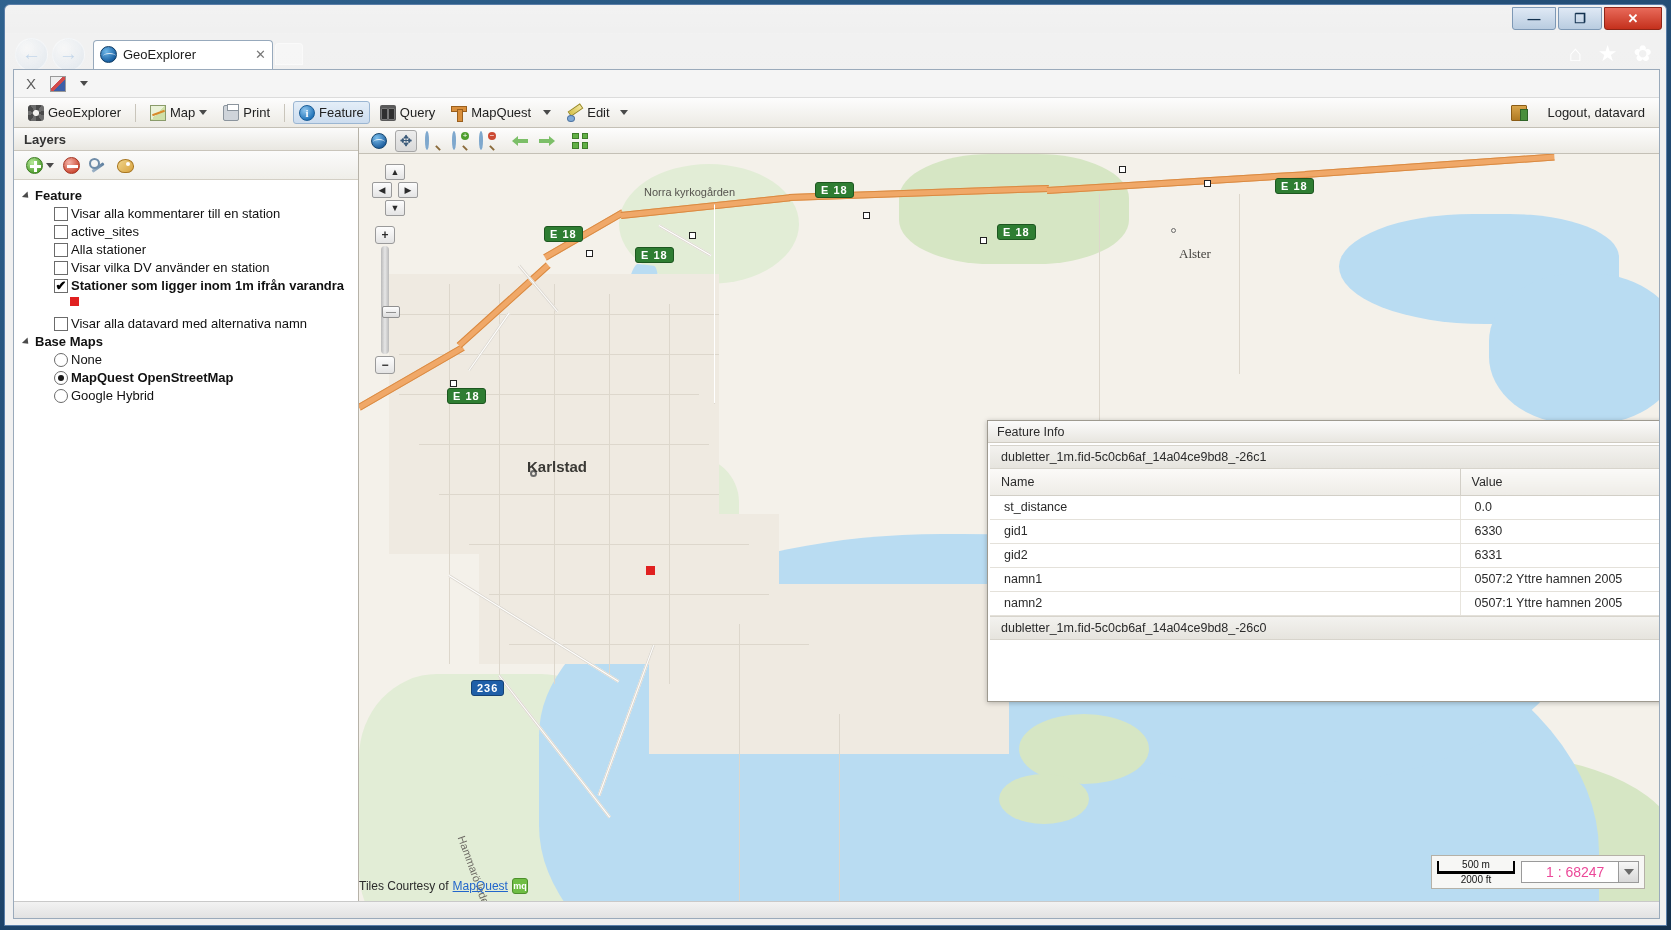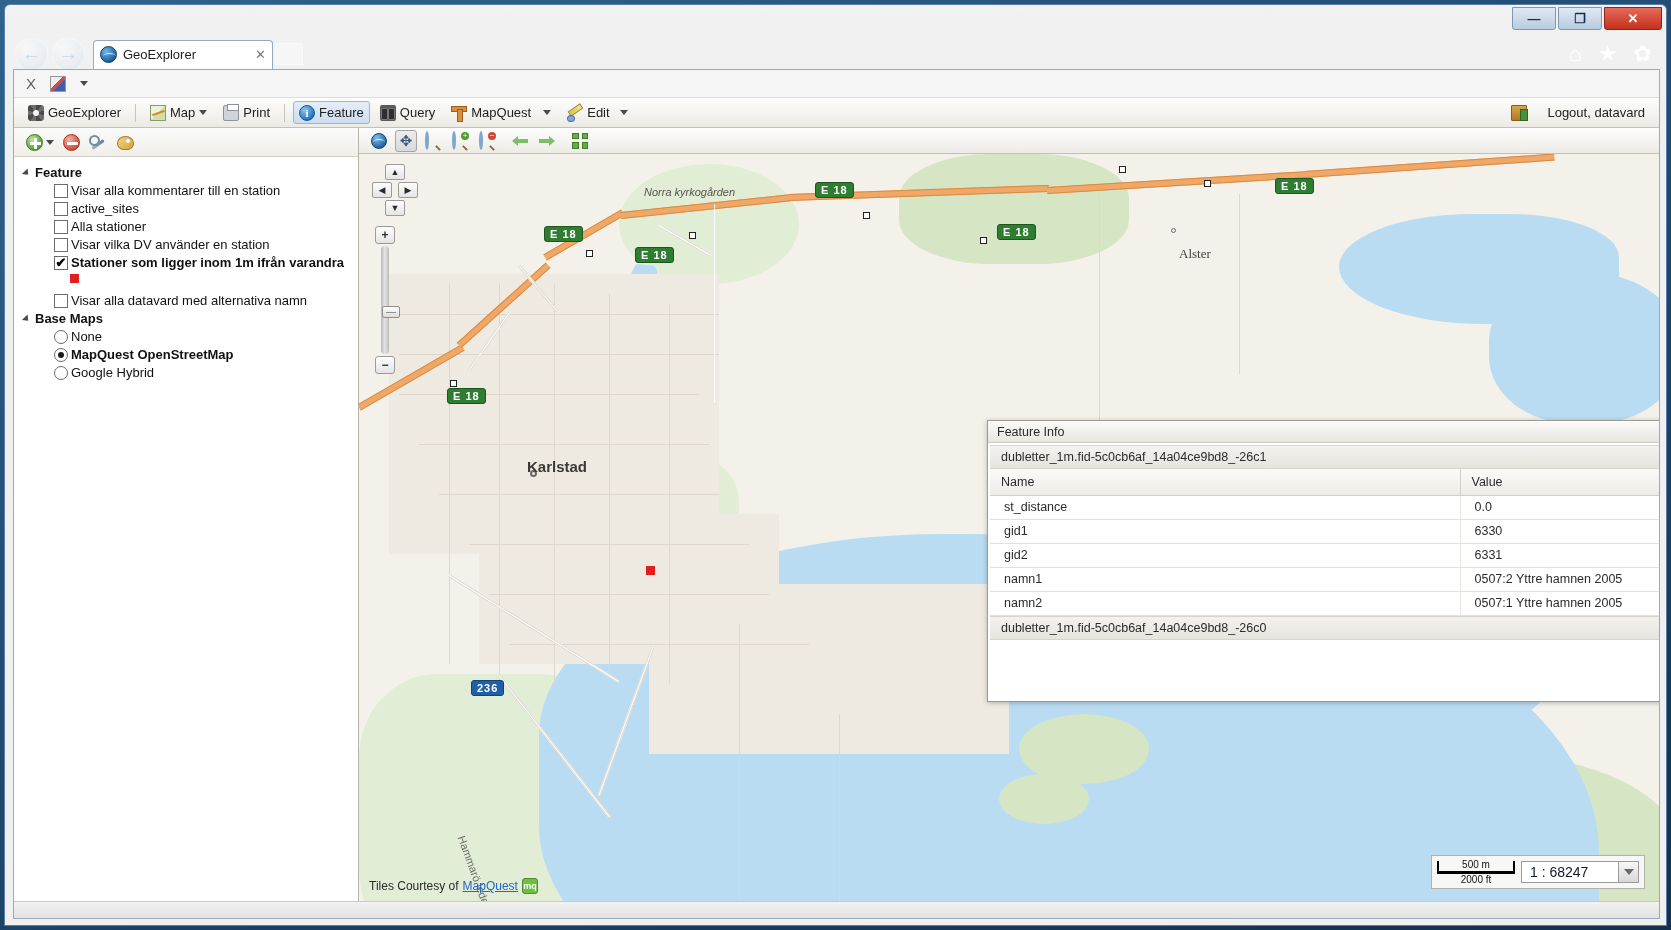--- a/index.html
+++ b/index.html
@@ -268,21 +268,21 @@
   .road { position:absolute; background:#f0a868; border-top:1px solid #d98a42; border-bottom:1px solid #d98a42; height:7px; }
   .minor { position:absolute; background:#ffffff; border-top:1px solid #ddd8cf; border-bottom:1px solid #ddd8cf; height:3px; }
   .thinline{position:absolute;background:#ddd7cc;height:1px;}
 
   .shield {
     position:absolute; background:#2e7d32; color:#fff; border:1px solid #1d5720;
     border-radius:3px; font-size:11px; font-weight:bold; padding:1px 5px;
     letter-spacing:1px; font-family:"Liberation Sans",sans-serif;
   }
   .shield-blue{ background:#1f5fa8; border-color:#154275; }
-  .mlabel { position:absolute; color:#55534e; font-size:11px; font-style:italic; white-space:nowrap;}
+  .mlabel { position:absolute; color:#55534e; font-size:11px; white-space:nowrap;}
   .citylabel { position:absolute; color:#3a3935; font-size:15px; font-weight:bold; white-space:nowrap;}
   .towndot{position:absolute;width:7px;height:7px;border-radius:50%;border:2px solid #6a6a6a;background:transparent;}
   .sq-marker{position:absolute;width:7px;height:7px;background:#fff;border:1.5px solid #222;}
   .red-marker{position:absolute;width:9px;height:9px;background:#e02020;}
 
   
   #pan-ctrl { position:absolute; left:13px; top:10px; width:46px; height:52px; }
   .pbtn {
     position:absolute; width:20px;height:16px;
     background:linear-gradient(180deg,#fdfdfd,#e4e4e4);
@@ -309,21 +309,21 @@
   }
   .zthumb {
     position:absolute; left:1px; top:60px; width:18px;height:12px;
     background:linear-gradient(180deg,#fdfdfd,#dcdcdc);
     border:1px solid #8f8f8f; border-radius:2px;
   }
   .zthumb:after{content:"";position:absolute;left:3px;top:5px;width:10px;height:1px;background:#909090;}
 
   
   #attrib {
-    position:absolute; left:10px; bottom:7px;
+    position:absolute; left:0; bottom:7px;
     font-size:12px; color:#2b2b2b;
     display:flex; align-items:center; gap:4px;
   }
   #attrib a { color:#2266cc; text-decoration:underline; }
   .mq-logo { width:16px;height:16px;background:#6fbe44;border-radius:3px;border:1px solid #4d8f2c;
              color:#fff;font-size:9px;font-weight:bold;display:flex;align-items:center;justify-content:center;}
 
   
   #scale-box {
     position:absolute; right:14px; bottom:12px;
@@ -331,21 +331,21 @@
     display:flex; align-items:center; padding:3px 5px; gap:6px;
   }
   .scalebar { position:relative; width:78px; height:26px; font-size:10px; color:#111; text-align:center;}
   .scalebar .m { position:absolute; top:0; width:100%; }
   .scalebar .ft{ position:absolute; bottom:0; width:100%; }
   .scalebar .bar{ position:absolute; left:0; top:12px; width:100%; height:3px; background:#000;}
   .scalebar .tick-l,.scalebar .tick-r{position:absolute;width:2px;height:13px;background:#000;}
   .scalebar .tick-l{left:0;top:2px;} .scalebar .tick-r{right:0;top:2px;}
   #scale-select {
     width:118px; height:22px; background:#fff; border:1px solid #9a9a9a;
-    display:flex; align-items:center; padding-left:8px; font-size:14px; color:#0f172a;
+    display:flex; align-items:center; padding-left:24px; font-size:14px; color:#ec4899;
     position:relative;
   }
   #scale-select .dd {
     position:absolute; right:0; top:0; width:20px; height:100%;
     background:linear-gradient(180deg,#f7f7f7,#d8d8d8); border-left:1px solid #9a9a9a;
     display:flex;align-items:center;justify-content:center;
   }
   .dd-caret{width:0;height:0;border-left:5px solid transparent;border-right:5px solid transparent;border-top:6px solid #6a6a6a;}
 
   
@@ -471,20 +471,21 @@
         </div>
         <div class="tb-right">
           <span class="ic ic-logout"></span>
           <span>Logout, datavard</span>
         </div>
       </div>
 
       <div id="main">
 
         <div id="layers-panel">
+          <div id="layers-header">Layers</div>
 
           <div id="layers-toolbar">
             <span class="lt-btn">
               <span class="circ circ-green"></span>
               <span class="caret"></span>
             </span>
             <span class="circ circ-red"></span>
             <span class="wrench"></span>
             <span class="palette"></span>
           </div>

